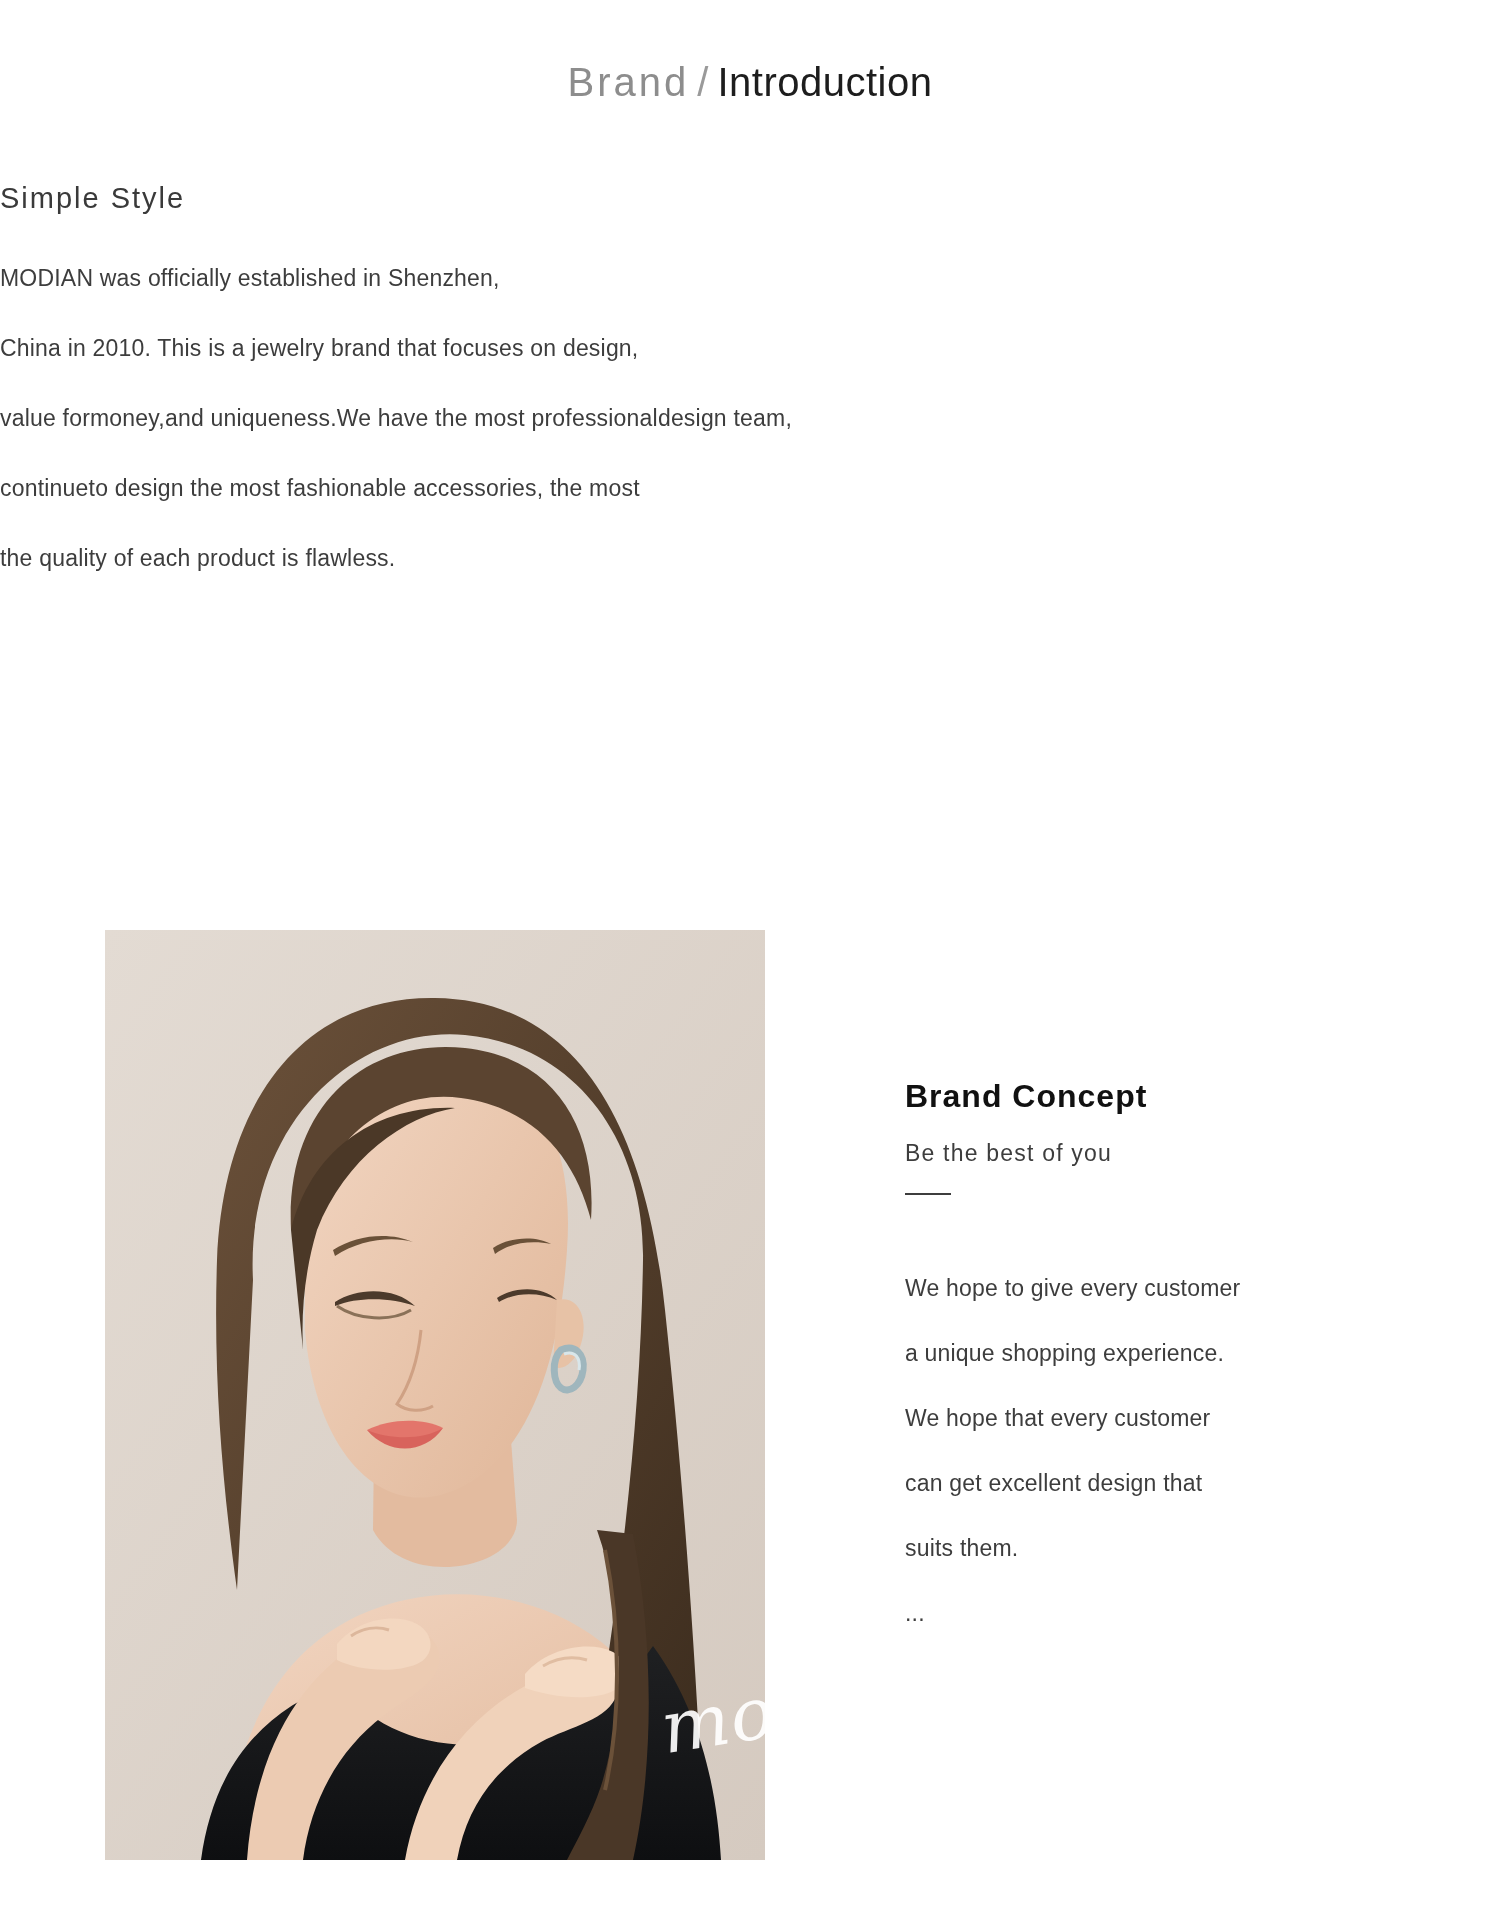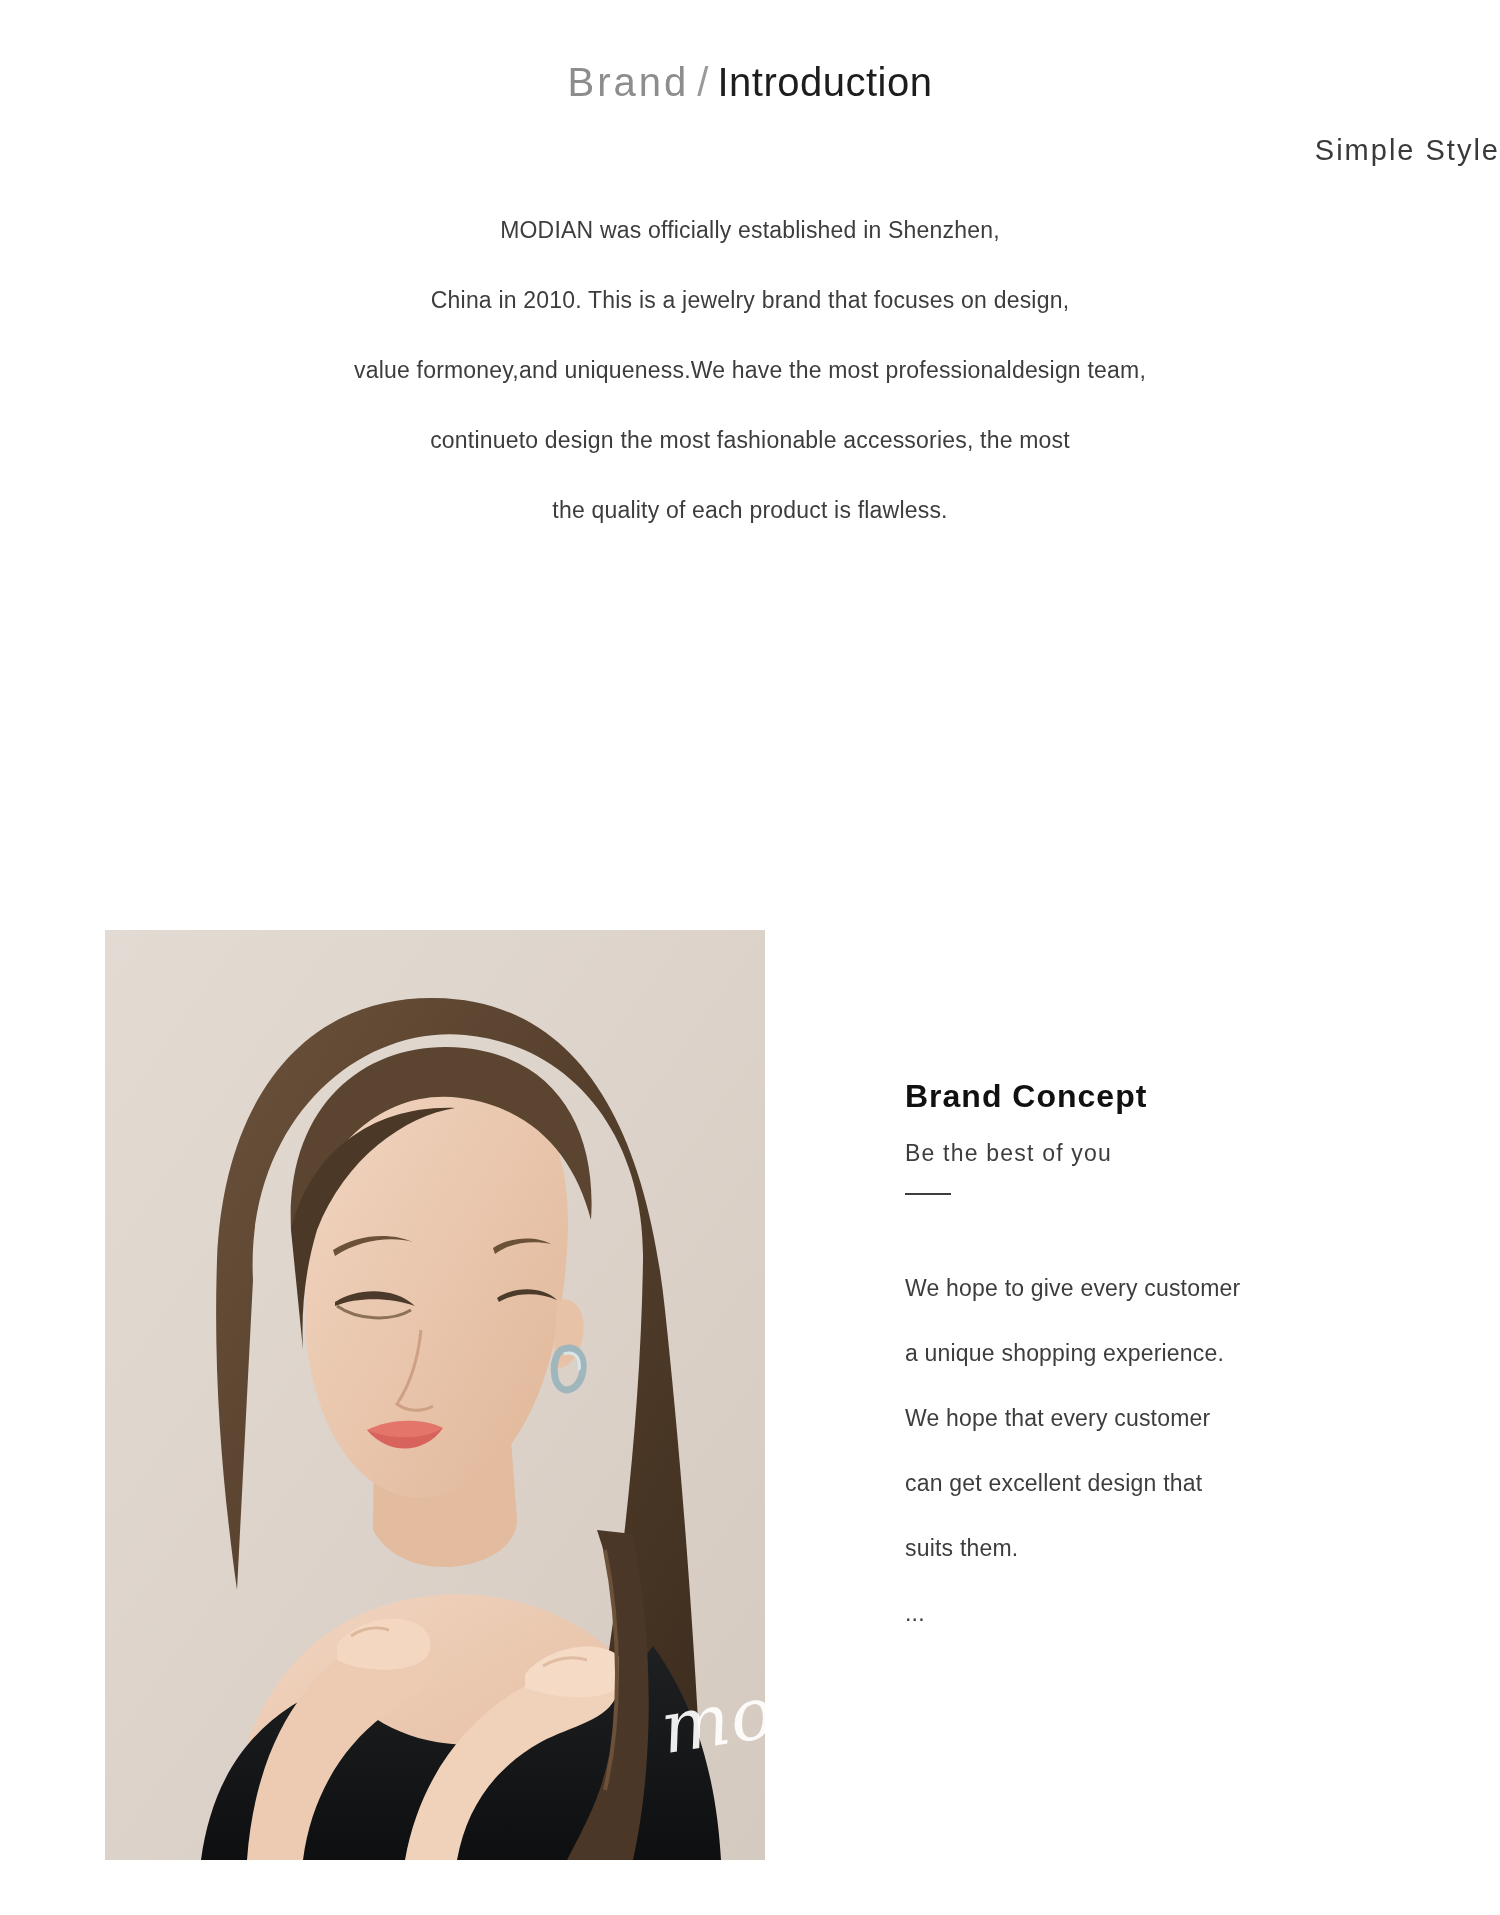--- a/index.html
+++ b/index.html
@@ -35,32 +35,31 @@
     font-weight: 300;
     margin: 0 8px;
   }
   .brand-header .word-intro {
     color: #1d1d1d;
     font-weight: 400;
     letter-spacing: 0.5px;
   }
 
   .subtitle {
-    text-align: right;
-    margin-top: 32px;
+    text-align: left;
+    margin-top: 80px;
     font-size: 29px;
     font-weight: 300;
     letter-spacing: 2px;
     color: #3a3a3a;
   }
 
   
   .intro-block {
     margin-top: 52px;
-    text-align: center;
   }
   .intro-block .line {
     font-size: 23px;
     font-weight: 300;
     color: #3d3d3d;
     line-height: 1;
     margin-bottom: 47px;
     letter-spacing: 0.2px;
   }
 

